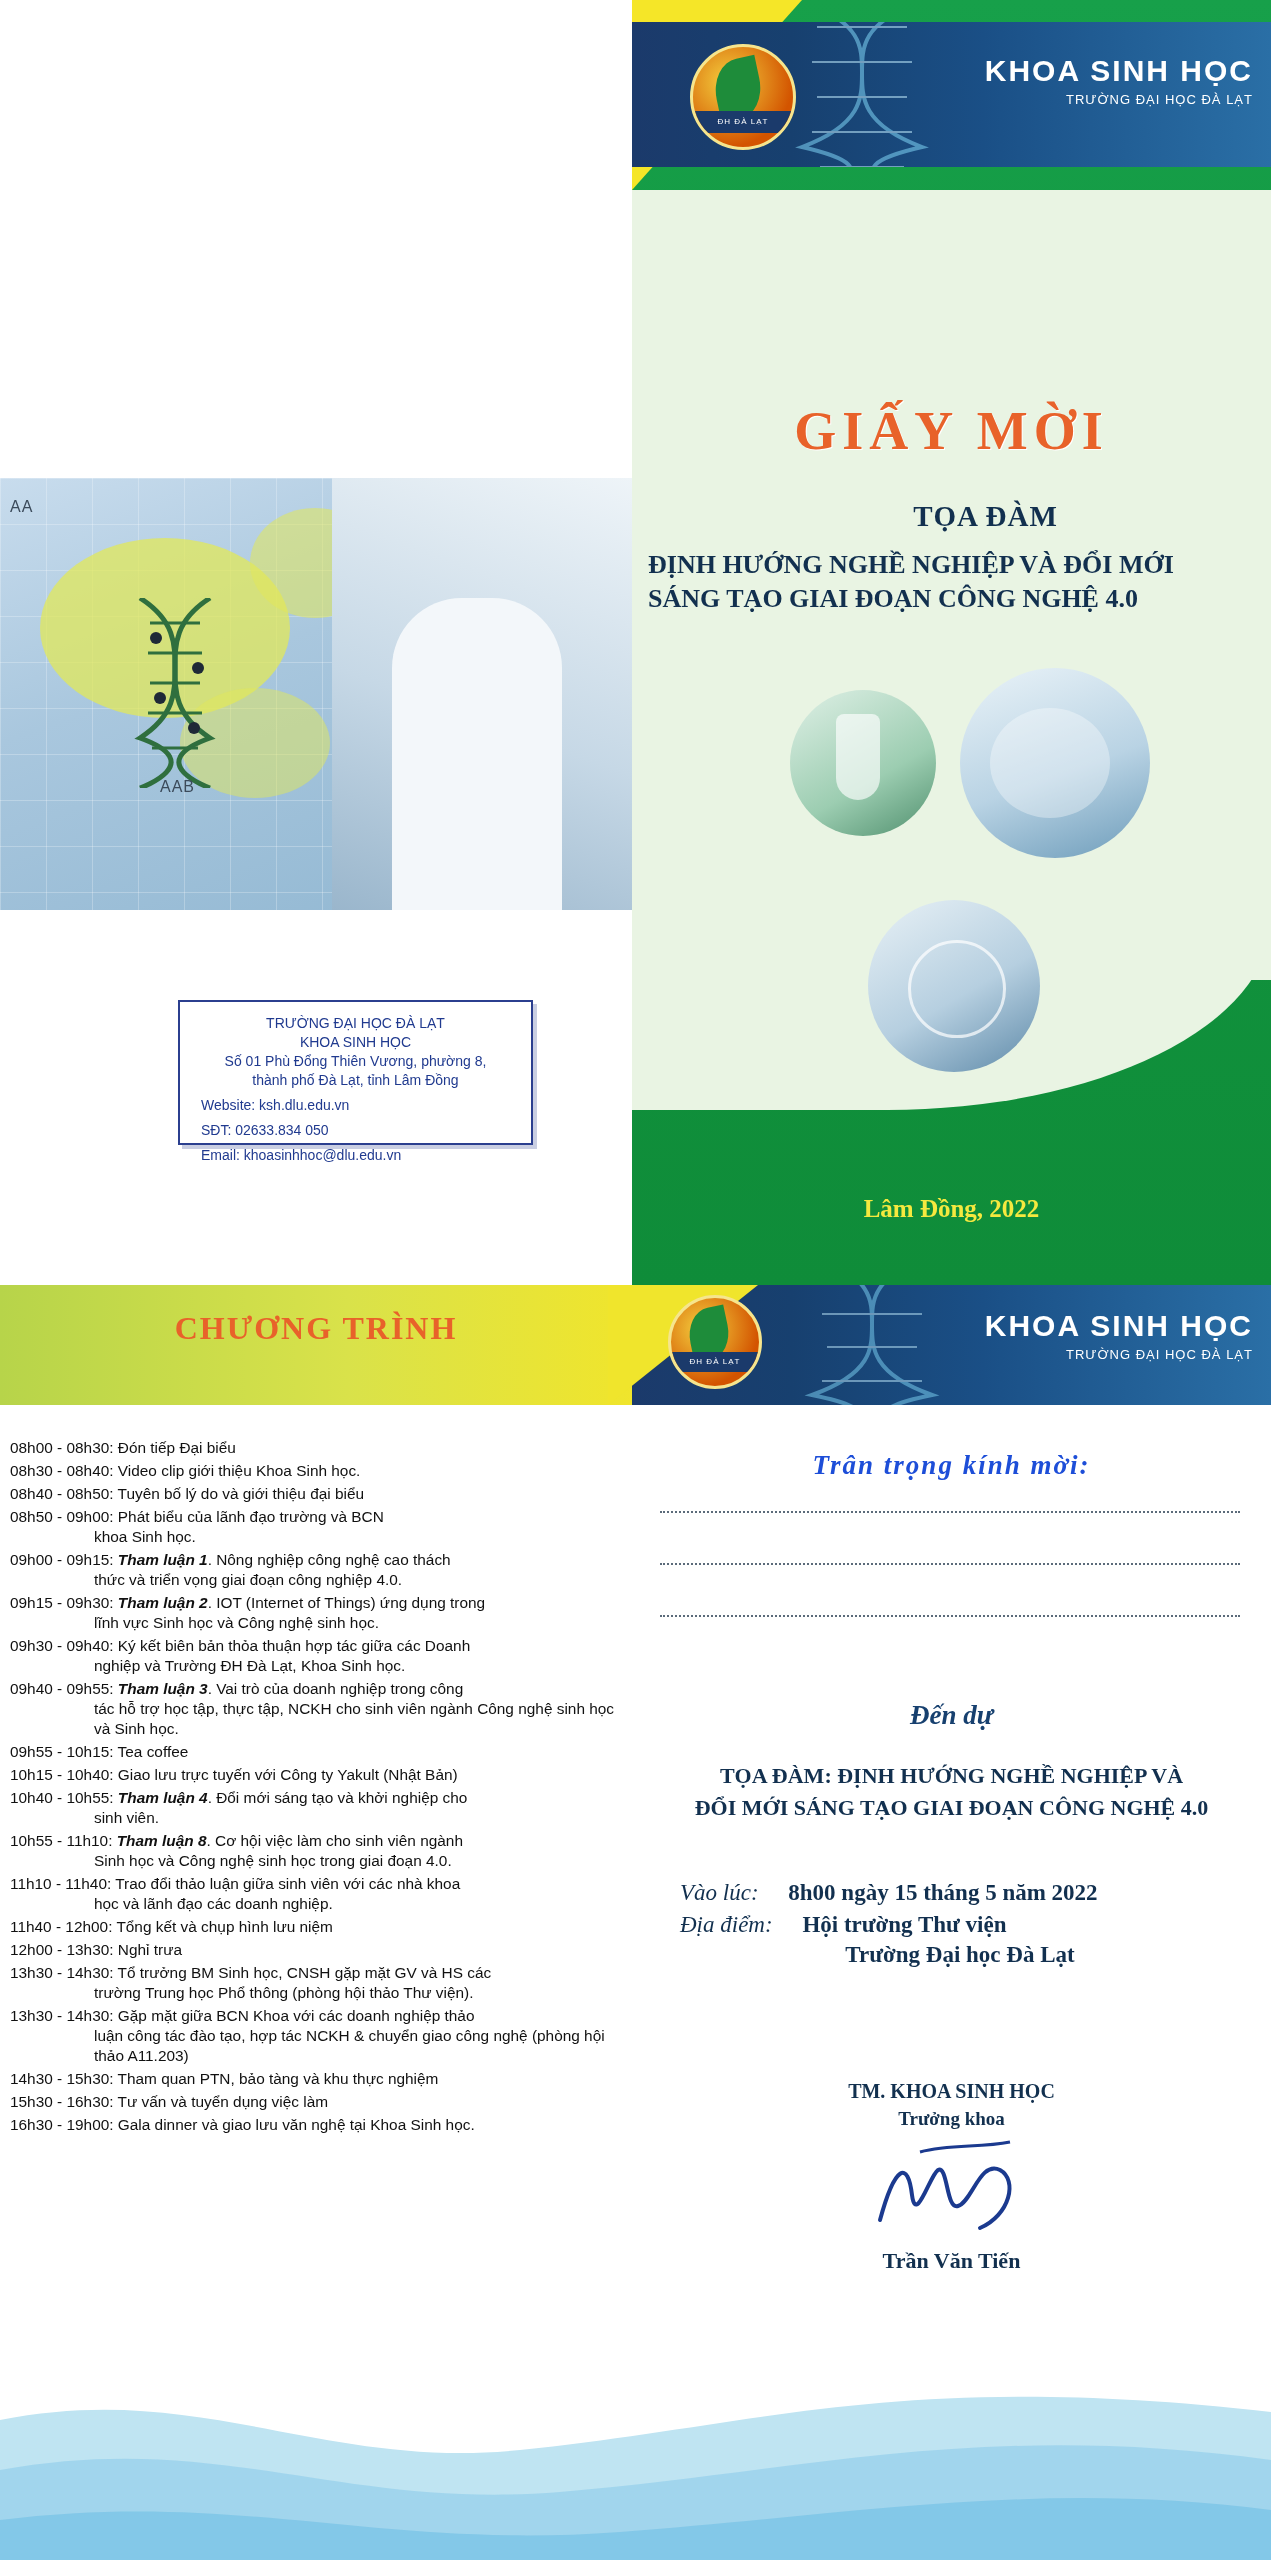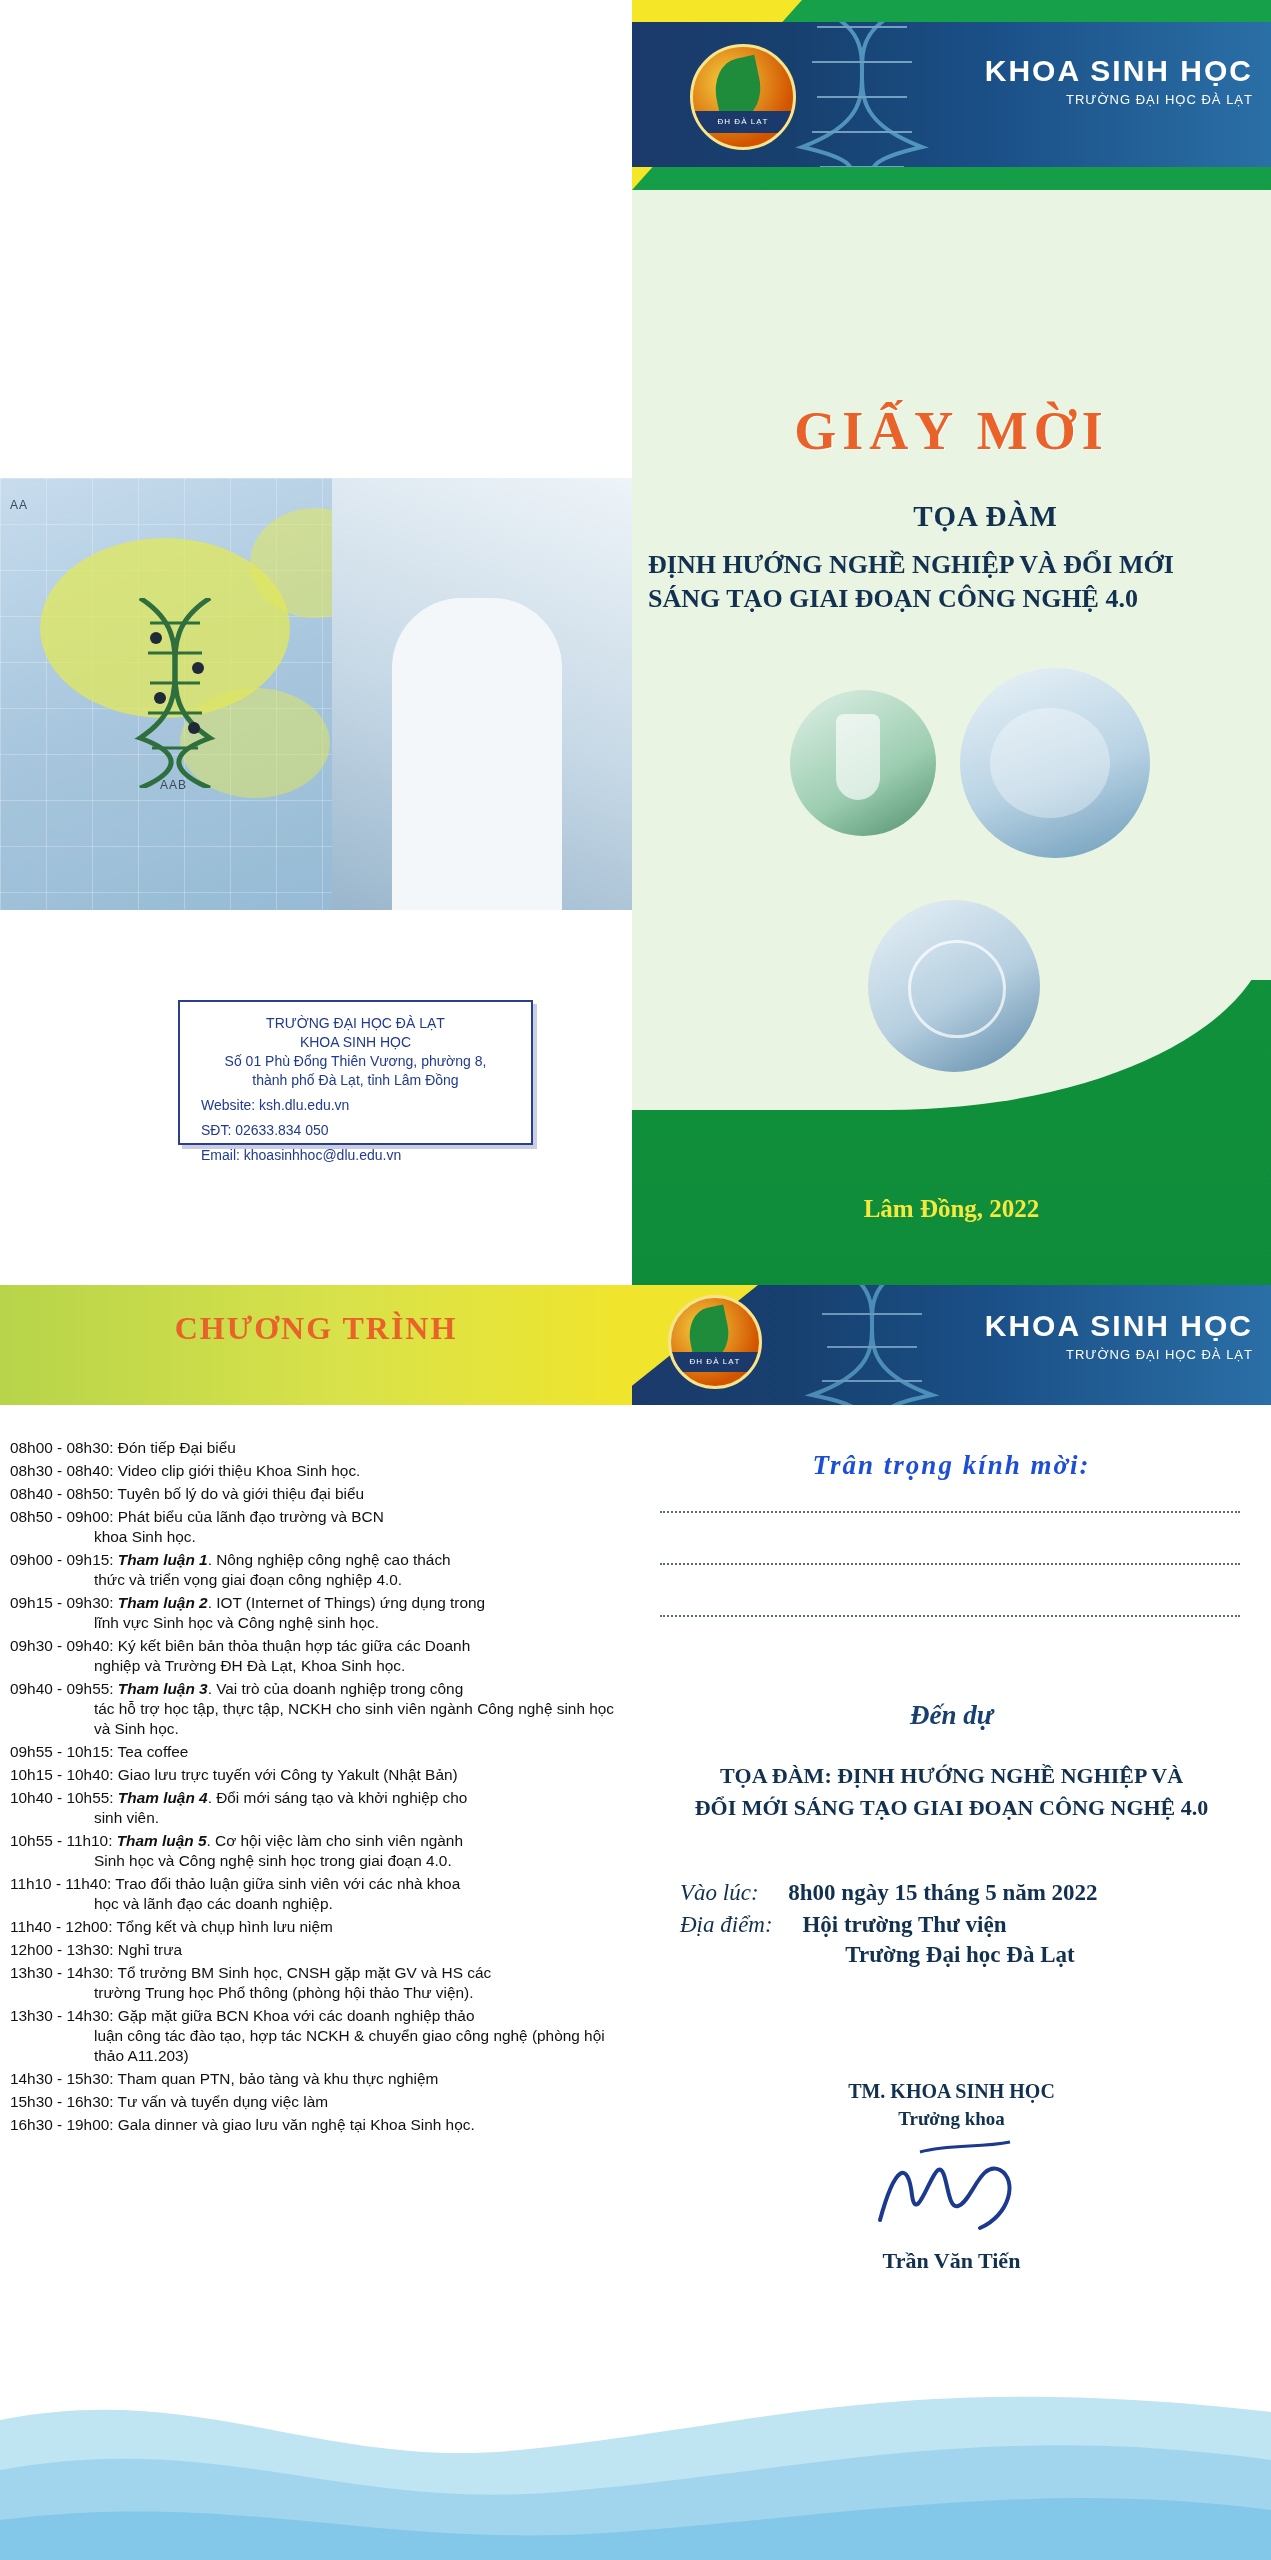--- a/index.html
+++ b/index.html
@@ -46,21 +46,21 @@
   .photo-left .b2{left:250px;top:30px;width:130px;height:110px;background:rgba(226,232,90,.55);}
   .photo-left .b3{left:180px;top:210px;width:150px;height:110px;background:rgba(226,232,90,.5);}
   .photo-left .grid{position:absolute;left:0;top:0;width:632px;height:432px;
      background-image:linear-gradient(rgba(255,255,255,.25) 1px,transparent 1px),
                       linear-gradient(90deg,rgba(255,255,255,.25) 1px,transparent 1px);
      background-size:46px 46px;}
   .photo-left .person{position:absolute;right:0;top:0;width:300px;height:432px;
      background:linear-gradient(200deg,#eef4f8 0%,#c6d8e6 55%,#9ab6cc 100%);}
   .photo-left .person:after{content:"";position:absolute;left:60px;top:120px;width:170px;height:312px;
      background:#f3f7fa;border-radius:70px 70px 0 0;}
-  .photo-left .mark{position:absolute;color:#3b4a5a;font-size:12px;letter-spacing:1px;}
+  .photo-left .mark{position:absolute;color:#3b4a5a;font-size:16px;letter-spacing:1px;}
   .dnaSmall{position:absolute;left:120px;top:120px;width:120px;height:190px;}
 
   
   .inv-title{position:absolute;left:632px;top:400px;width:639px;text-align:center;
      font-family:"Liberation Serif",serif;font-weight:bold;font-size:54px;color:#e8622a;letter-spacing:6px;
      text-shadow:1px 1px 0 #fff;}
   .inv-sub1{position:absolute;left:632px;top:500px;width:639px;text-align:center;
      font-family:"Liberation Serif",serif;font-weight:bold;font-size:29px;color:#12304f;letter-spacing:1px;padding-left:34px;}
   .inv-sub2{position:absolute;left:648px;top:548px;width:607px;text-align:left;
      font-family:"Liberation Serif",serif;font-weight:bold;font-size:26px;color:#12304f;line-height:34px;}
@@ -250,21 +250,21 @@
       <div class="row"><span class="time">08h30 - 08h40:</span><span> Video clip giới thiệu Khoa Sinh học.</span></div>
       <div class="row"><span class="time">08h40 - 08h50:</span><span> Tuyên bố lý do và giới thiệu đại biểu</span></div>
       <div class="row"><span class="time">08h50 - 09h00:</span><span> Phát biểu của lãnh đạo trường và BCN</span><span class="ind">khoa Sinh học.</span></div>
       <div class="row"><span class="time">09h00 - 09h15:</span> <span class="ital">Tham luận 1</span><span>. Nông nghiệp công nghệ cao thách</span><span class="ind">thức và triển vọng giai đoạn công nghiệp 4.0.</span></div>
       <div class="row"><span class="time">09h15 - 09h30:</span> <span class="ital">Tham luận 2</span><span>. IOT (Internet of Things) ứng dụng trong</span><span class="ind">lĩnh vực Sinh học và Công nghệ sinh học.</span></div>
       <div class="row"><span class="time">09h30 - 09h40:</span><span> Ký kết biên bản thỏa thuận hợp tác giữa các Doanh</span><span class="ind">nghiệp và Trường ĐH Đà Lạt, Khoa Sinh học.</span></div>
       <div class="row"><span class="time">09h40 - 09h55:</span> <span class="ital">Tham luận 3</span><span>. Vai trò của doanh nghiệp trong công</span><span class="ind">tác hỗ trợ học tập, thực tập, NCKH cho sinh viên ngành Công nghệ sinh học và Sinh học.</span></div>
       <div class="row"><span class="time">09h55 - 10h15:</span><span> Tea coffee</span></div>
       <div class="row"><span class="time">10h15 - 10h40:</span><span> Giao lưu trực tuyến với Công ty Yakult (Nhật Bản)</span></div>
       <div class="row"><span class="time">10h40 - 10h55:</span> <span class="ital">Tham luận 4</span><span>. Đổi mới sáng tạo và khởi nghiệp cho</span><span class="ind">sinh viên.</span></div>
-      <div class="row"><span class="time">10h55 - 11h10:</span> <span class="ital">Tham luận 5</span><span>. Cơ hội việc làm cho sinh viên ngành</span><span class="ind">Sinh học và Công nghệ sinh học trong giai đoạn 4.0.</span></div>
+      <div class="row"><span class="time">10h55 - 11h10:</span> <span class="ital">Tham luận 8</span><span>. Cơ hội việc làm cho sinh viên ngành</span><span class="ind">Sinh học và Công nghệ sinh học trong giai đoạn 4.0.</span></div>
       <div class="row"><span class="time">11h10 - 11h40:</span><span> Trao đổi thảo luận giữa sinh viên với các nhà khoa</span><span class="ind">học và lãnh đạo các doanh nghiệp.</span></div>
       <div class="row"><span class="time">11h40 - 12h00:</span><span> Tổng kết và chụp hình lưu niệm</span></div>
       <div class="row"><span class="time">12h00 - 13h30:</span><span> Nghỉ trưa</span></div>
       <div class="row"><span class="time">13h30 - 14h30:</span><span> Tổ trưởng BM Sinh học, CNSH gặp mặt GV và HS các</span><span class="ind">trường Trung học Phổ thông (phòng hội thảo Thư viện).</span></div>
       <div class="row"><span class="time">13h30 - 14h30:</span><span> Gặp mặt giữa BCN Khoa với các doanh nghiệp thảo</span><span class="ind">luận công tác đào tạo, hợp tác NCKH &amp; chuyển giao công nghệ (phòng hội thảo A11.203)</span></div>
       <div class="row"><span class="time">14h30 - 15h30:</span><span> Tham quan PTN, bảo tàng và khu thực nghiệm</span></div>
       <div class="row"><span class="time">15h30 - 16h30:</span><span> Tư vấn và tuyển dụng việc làm</span></div>
       <div class="row"><span class="time">16h30 - 19h00:</span><span> Gala dinner và giao lưu văn nghệ tại Khoa Sinh học.</span></div>
     </div>
 

